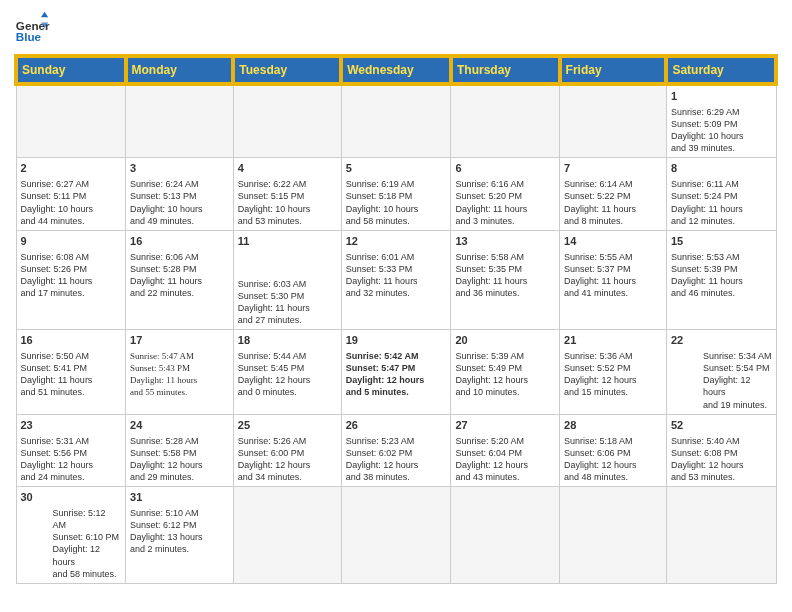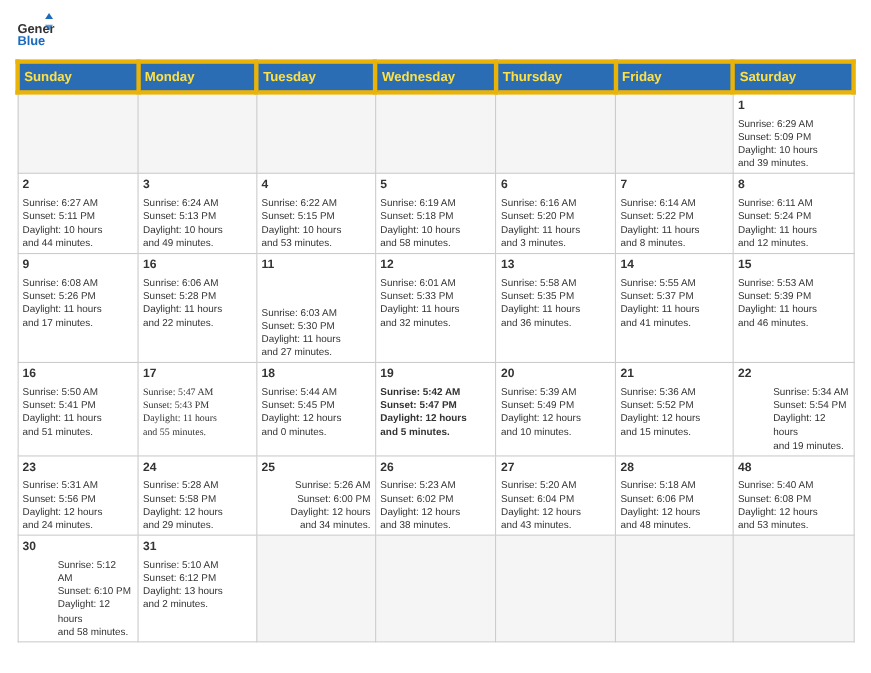--- a/index.html
+++ b/index.html
@@ -293,21 +293,21 @@
           </td>
           <td>
             <div class="day-num">24</div>
             <div class="day-info" style="white-space: pre-line;">Sunrise: 5:28 AM
 Sunset: 5:58 PM
 Daylight: 12 hours
 and 29 minutes.</div>
           </td>
           <td>
             <div class="day-num">25</div>
-            <div class="day-info" style="white-space: pre-line; text-align: right;">Sunrise: 5:26 AM
+            <div class="day-info" style="white-space: pre-line;">Sunrise: 5:26 AM
 Sunset: 6:00 PM
 Daylight: 12 hours
 and 34 minutes.</div>
           </td>
           <td>
             <div class="day-num">26</div>
             <div class="day-info" style="white-space: pre-line;">Sunrise: 5:23 AM
 Sunset: 6:02 PM
 Daylight: 12 hours
 and 38 minutes.</div>
@@ -320,21 +320,21 @@
 and 43 minutes.</div>
           </td>
           <td>
             <div class="day-num">28</div>
             <div class="day-info" style="white-space: pre-line;">Sunrise: 5:18 AM
 Sunset: 6:06 PM
 Daylight: 12 hours
 and 48 minutes.</div>
           </td>
           <td>
-            <div class="day-num">48</div>
+            <div class="day-num">52</div>
             <div class="day-info" style="white-space: pre-line;">Sunrise: 5:40 AM
 Sunset: 6:08 PM
 Daylight: 12 hours
 and 53 minutes.</div>
           </td>
         </tr>
         <tr>
           <td>
             <div class="day-num">30</div>
             <div class="day-info" style="white-space: pre-line; margin-left: 32px;">Sunrise: 5:12 AM

